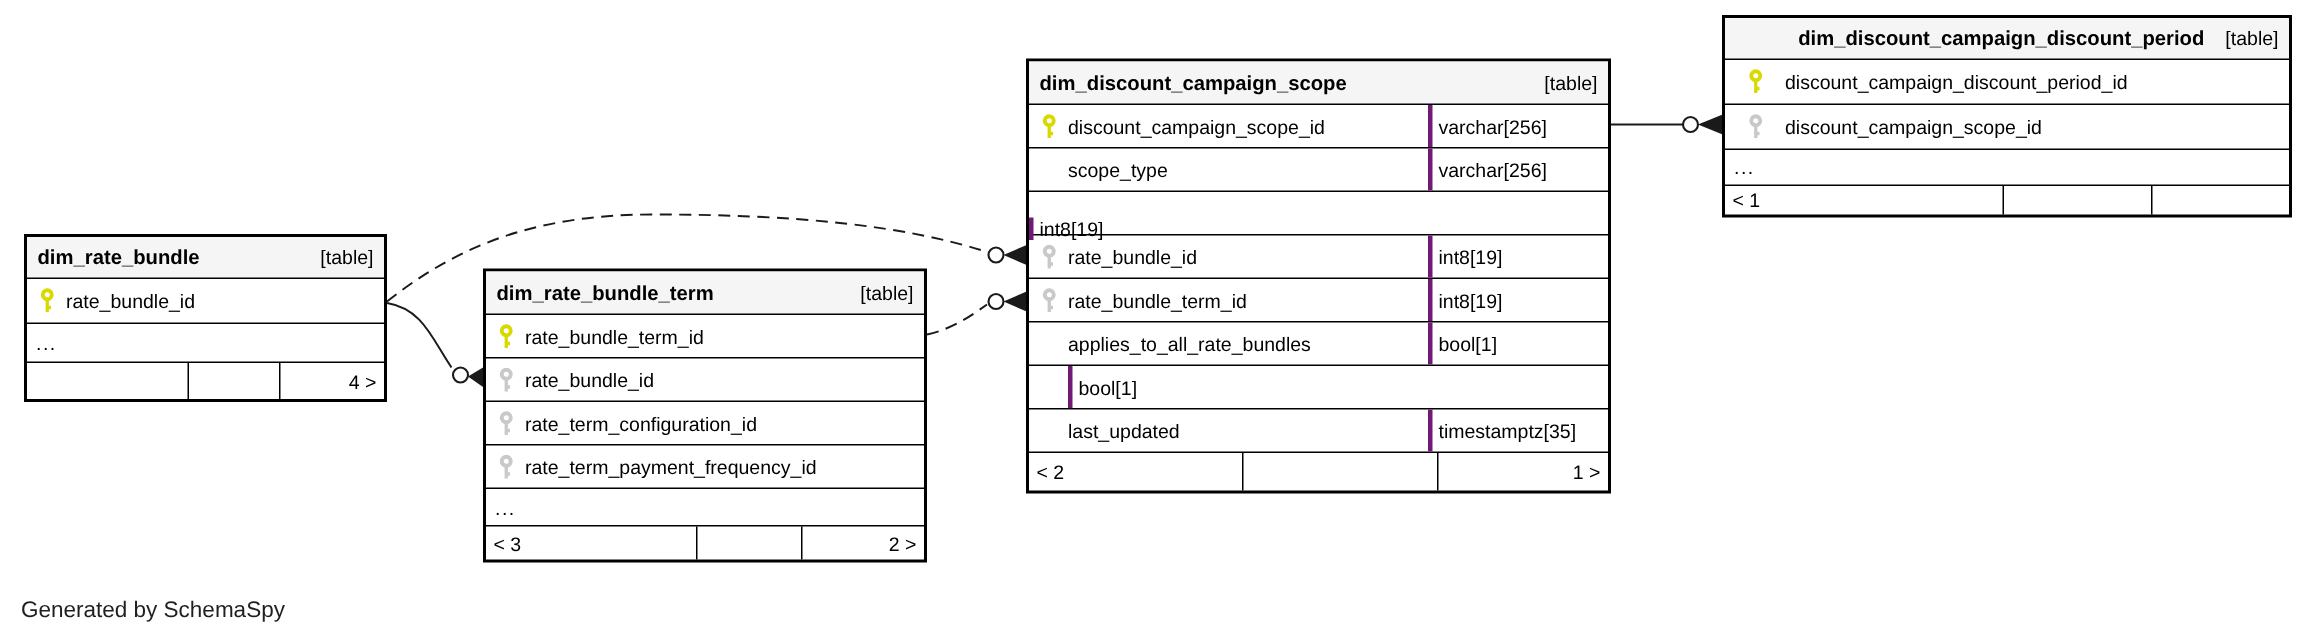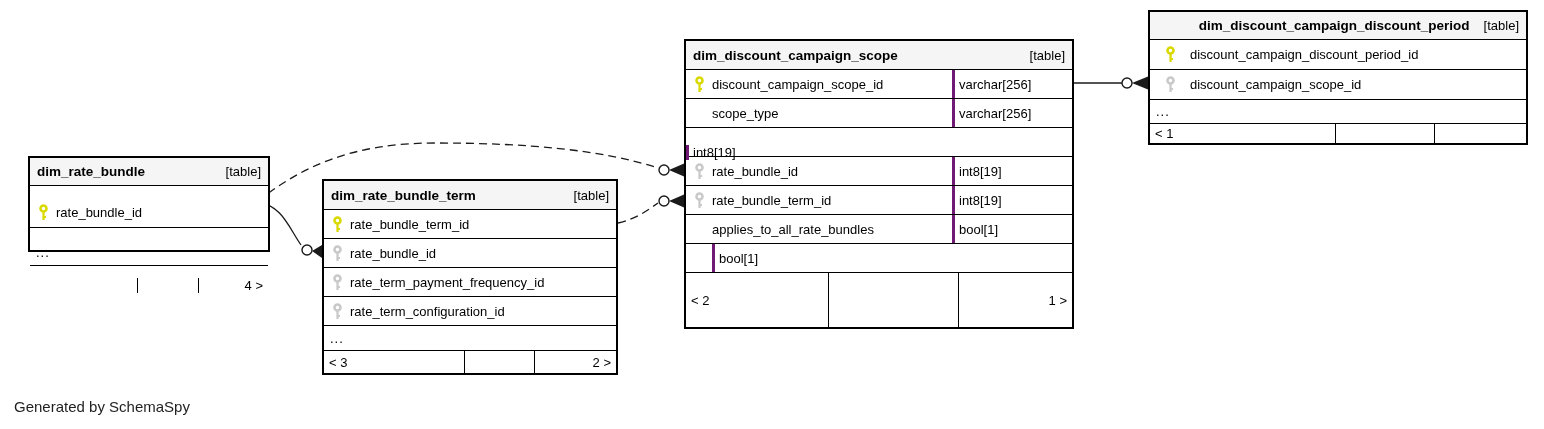--- a/index.html
+++ b/index.html
@@ -95,21 +95,21 @@
       <polygon points="669,201 684,194.5 684,207.5"></polygon>
     </g>
 
     <g>
       <path d="M1074,83 L1122,83"></path>
       <circle cx="1127" cy="83" r="5"></circle>
       <polygon points="1132,83 1148,76.5 1148,89.5"></polygon>
     </g>
   </svg>
 
-  <div class="table" style="left:28px; top:156px; width:242px; height:96px;gap:12px;">
+  <div class="table" style="left:16px; top:156px; width:242px; height:112px;">
     <div class="thead" style="height:28px;">
       <span class="tname">dim_rate_bundle</span>
       <span class="tbadge">[table]</span>
     </div>
     <div class="trow" style="height:30px;">
       <span class="kslot" data-key="pk">
         <svg width="11" height="17" viewBox="0 0 11 17">
             <circle cx="5.5" cy="4.5" r="3" fill="none" stroke="currentColor" stroke-width="2.6"></circle>
             <path d="M5.5 7.5 V16 M5.5 13 H8" fill="none" stroke="currentColor" stroke-width="2.2"></path>
           </svg>
@@ -147,30 +147,30 @@
       </span>
       <span class="cname">rate_bundle_id</span>
     </div>
     <div class="trow" style="height:29px;">
       <span class="kslot" data-key="fk">
         <svg width="11" height="17" viewBox="0 0 11 17">
             <circle cx="5.5" cy="4.5" r="3" fill="none" stroke="currentColor" stroke-width="2.6"></circle>
             <path d="M5.5 7.5 V16 M5.5 13 H8" fill="none" stroke="currentColor" stroke-width="2.2"></path>
           </svg>
       </span>
+      <span class="cname">rate_term_configuration_id</span>
+    </div>
+    <div class="trow" style="height:29px;">
+      <span class="kslot" data-key="fk">
+        <svg width="11" height="17" viewBox="0 0 11 17">
+            <circle cx="5.5" cy="4.5" r="3" fill="none" stroke="currentColor" stroke-width="2.6"></circle>
+            <path d="M5.5 7.5 V16 M5.5 13 H8" fill="none" stroke="currentColor" stroke-width="2.2"></path>
+          </svg>
+      </span>
       <span class="cname">rate_term_payment_frequency_id</span>
-    </div>
-    <div class="trow" style="height:29px;">
-      <span class="kslot" data-key="fk">
-        <svg width="11" height="17" viewBox="0 0 11 17">
-            <circle cx="5.5" cy="4.5" r="3" fill="none" stroke="currentColor" stroke-width="2.6"></circle>
-            <path d="M5.5 7.5 V16 M5.5 13 H8" fill="none" stroke="currentColor" stroke-width="2.2"></path>
-          </svg>
-      </span>
-      <span class="cname">rate_term_configuration_id</span>
     </div>
     <div class="tell" style="height:25px;">...</div>
     <div class="tfoot">
       <span class="fcell" style="width:140px;">&lt; 3</span>
       <span class="fcell" style="width:70px;"></span>
       <span class="fcell right" style="flex:1;">2 &gt;</span>
     </div>
   </div>
 
   <div class="table" style="left:684px; top:39px; width:390px; height:290px;">
@@ -240,20 +240,30 @@
     </div>
     <div class="trow" style="height:29px;">
       <span class="kslot" data-key="none">
         <svg width="11" height="17" viewBox="0 0 11 17">
             <circle cx="5.5" cy="4.5" r="3" fill="none" stroke="currentColor" stroke-width="2.6"></circle>
             <path d="M5.5 7.5 V16 M5.5 13 H8" fill="none" stroke="currentColor" stroke-width="2.2"></path>
           </svg>
       </span>
       <span class="ctype">bool[1]</span>
     </div>
+    <div class="trow" style="height:29px;">
+      <span class="kslot" data-key="none">
+        <svg width="11" height="17" viewBox="0 0 11 17">
+            <circle cx="5.5" cy="4.5" r="3" fill="none" stroke="currentColor" stroke-width="2.6"></circle>
+            <path d="M5.5 7.5 V16 M5.5 13 H8" fill="none" stroke="currentColor" stroke-width="2.2"></path>
+          </svg>
+      </span>
+      <span class="cname">last_updated</span>
+      <span class="ctype">timestamptz[35]</span>
+    </div>
     <div class="tfoot">
       <span class="fcell" style="width:142px;">&lt; 2</span>
       <span class="fcell" style="width:130px;"></span>
       <span class="fcell right" style="flex:1;">1 &gt;</span>
     </div>
   </div>
 
   <div class="table" style="left:1148px; top:10px; width:380px; height:135px;">
     <div class="thead" style="height:28px;justify-content:flex-end;">
       <span class="tname">dim_discount_campaign_discount_period</span>

